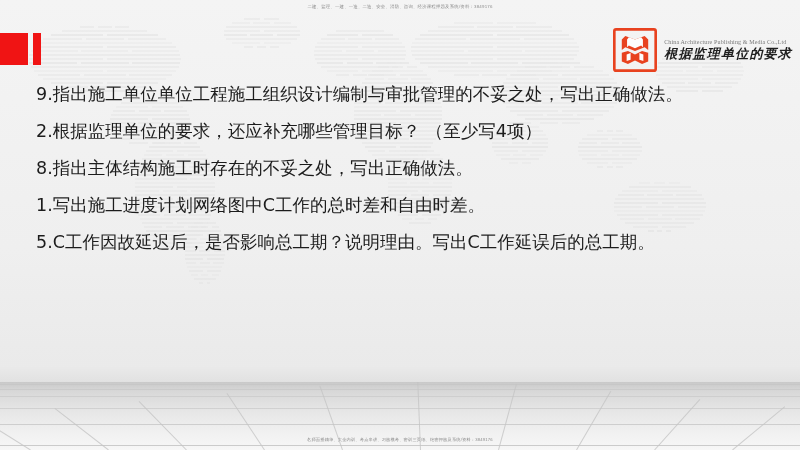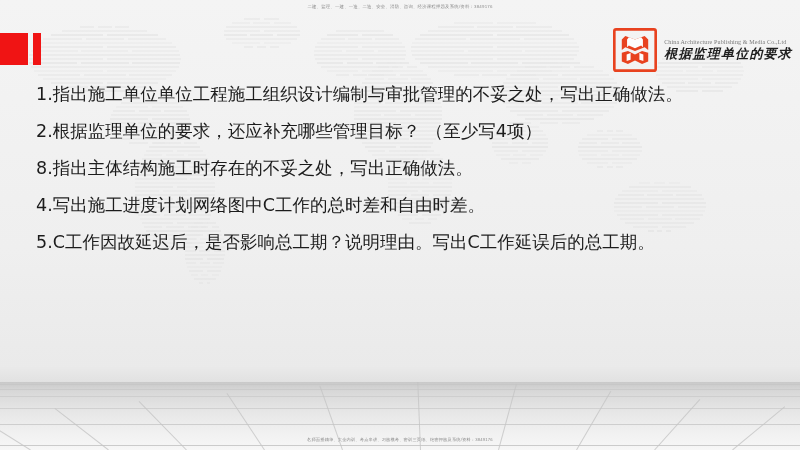--- a/index.html
+++ b/index.html
@@ -552,24 +552,24 @@
       <path d="M31 60 L40 57 L40 72 L31 75 Z" fill="#fdfdfd"></path>
       <path d="M60 57 L69 60 L69 75 L60 72 Z" fill="#fdfdfd"></path>
     </svg>
     <div class="txt">
       <div class="en">China Architecture Publishing &amp; Media Co.,Ltd</div>
       <div class="cn2">根据监理单位的要求</div>
     </div>
   </div>
 
   <div id="content">
-    <p class="qline wrap">1.指出施工单位单位工程施工组织设计编制与审批管理的不妥之处，写出正确做法。</p>
+    <p class="qline wrap">9.指出施工单位单位工程施工组织设计编制与审批管理的不妥之处，写出正确做法。</p>
     <p class="qline">2.根据监理单位的要求，还应补充哪些管理目标？ （至少写4项）</p>
     <p class="qline">8.指出主体结构施工时存在的不妥之处，写出正确做法。</p>
-    <p class="qline">4.写出施工进度计划网络图中C工作的总时差和自由时差。</p>
+    <p class="qline">1.写出施工进度计划网络图中C工作的总时差和自由时差。</p>
     <p class="qline">5.C工作因故延迟后，是否影响总工期？说明理由。写出C工作延误后的总工期。</p>
   </div>
 
   <div id="wallshadow"></div>
   <div id="floor">
       <div class="hline" style="top: 2px; opacity: 0.36;"></div>
       <div class="hline" style="top: 6.8px; opacity: 0.39;"></div>
       <div class="hline" style="top: 14.3px; opacity: 0.44;"></div>
       <div class="hline" style="top: 25.8px; opacity: 0.52;"></div>
       <div class="hline" style="top: 42.2px; opacity: 0.63;"></div>

